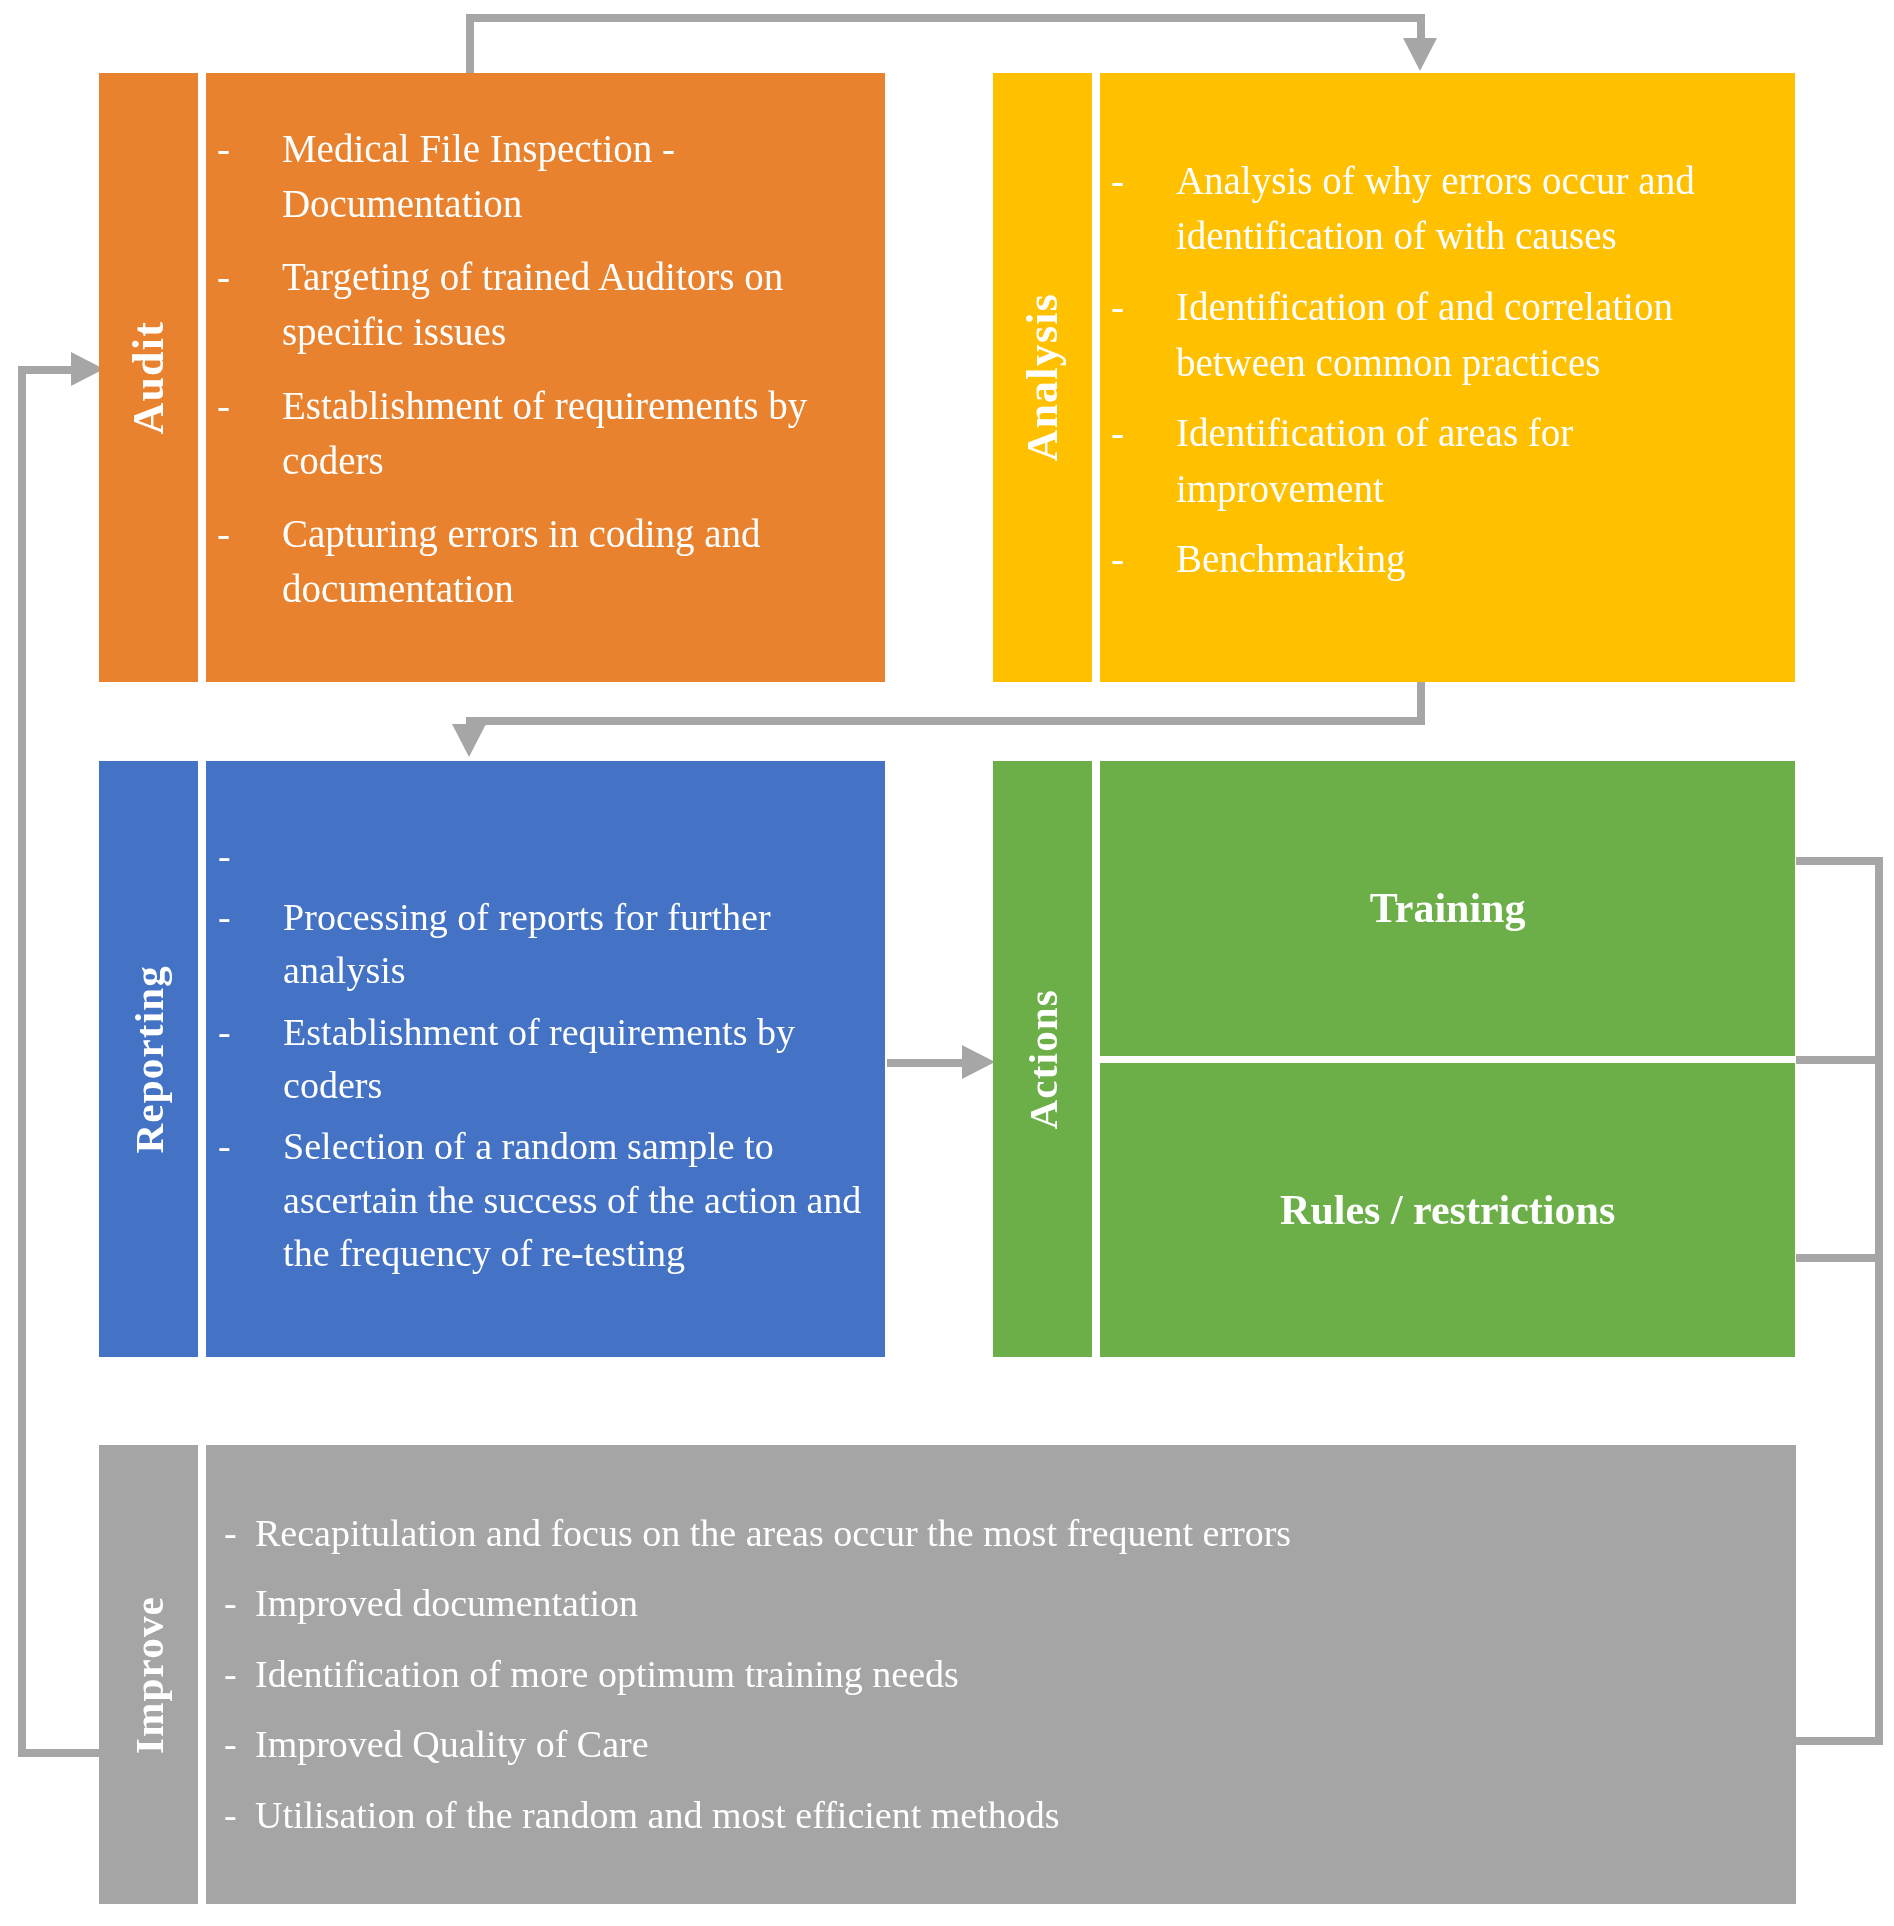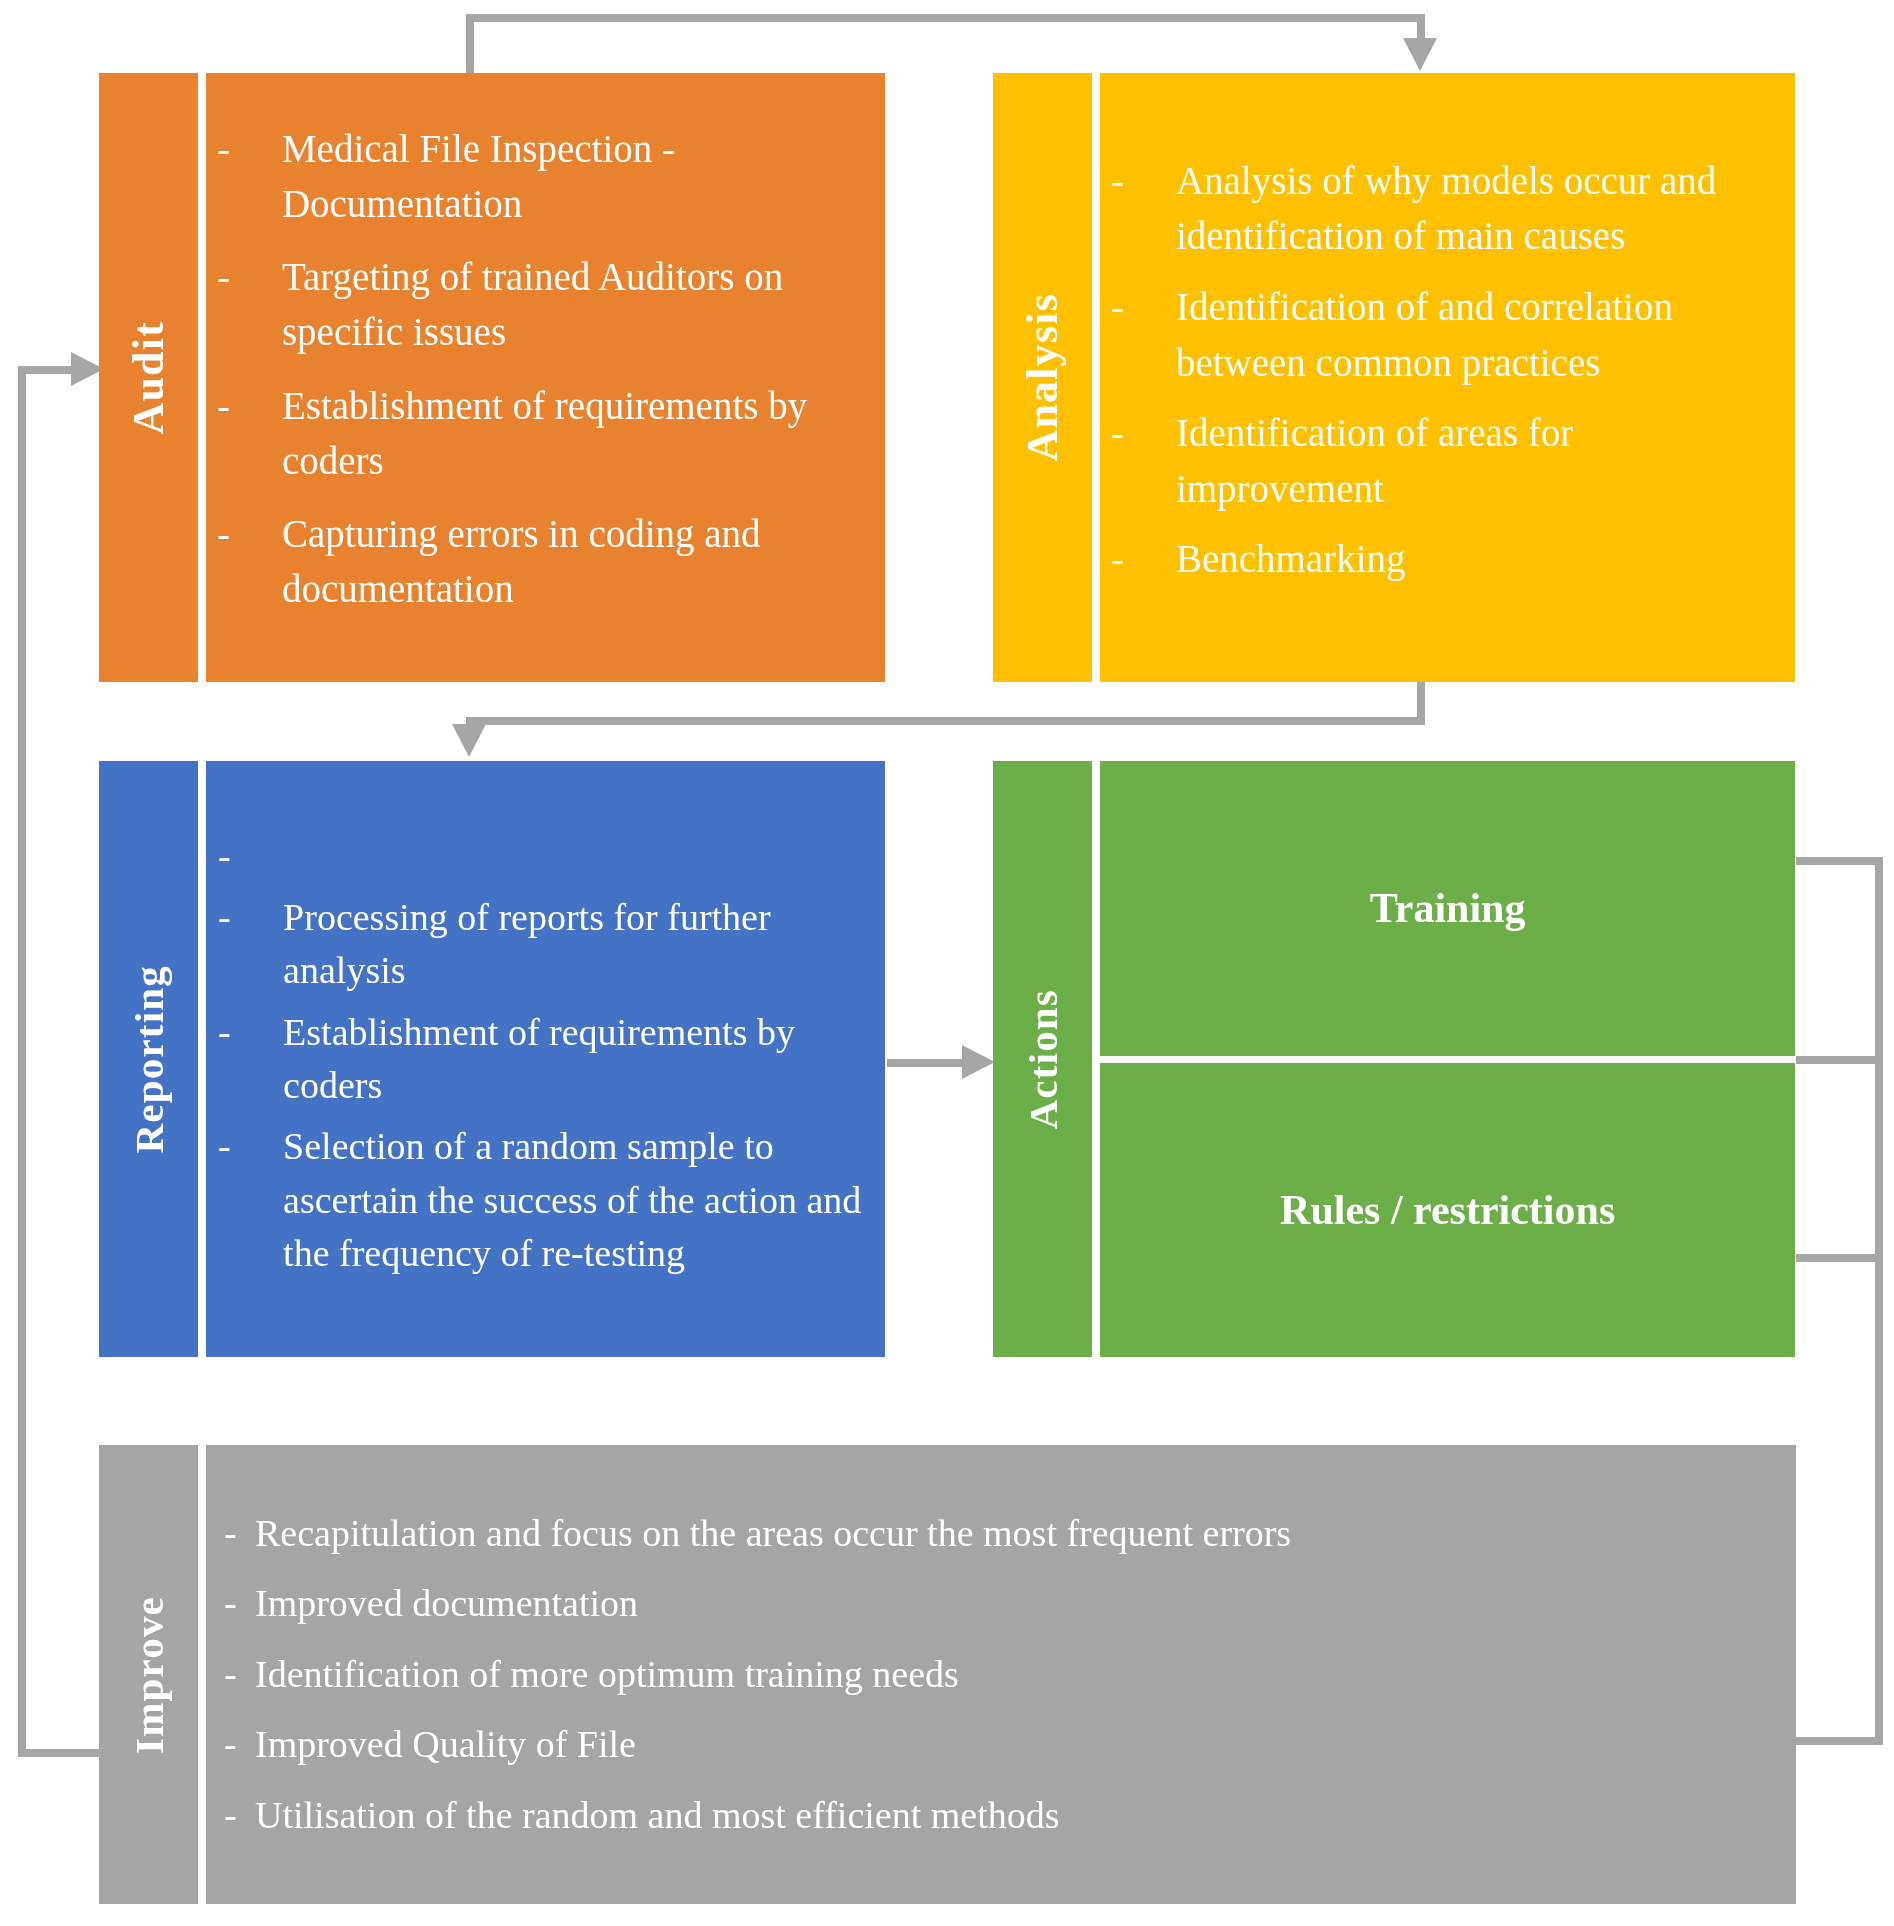--- a/index.html
+++ b/index.html
@@ -161,21 +161,21 @@
   </div>
 
   <div class="phase" id="analysis">
     <div class="tab">
       <span class="tab-label">Analysis</span>
     </div>
     <div class="body">
       <ul class="bullets">
         <li>
           <span class="dash">-</span>
-          <span class="txt">Analysis of why models occur and identification of main causes</span>
+          <span class="txt">Analysis of why errors occur and identification of with causes</span>
         </li>
         <li>
           <span class="dash">-</span>
           <span class="txt">Identification of and correlation between common practices</span>
         </li>
         <li>
           <span class="dash">-</span>
           <span class="txt">Identification of areas for improvement</span>
         </li>
         <li>
@@ -234,21 +234,21 @@
         <li>
           <span class="dash">-</span>
           <span class="txt">Improved documentation</span>
         </li>
         <li>
           <span class="dash">-</span>
           <span class="txt">Identification of more optimum training needs</span>
         </li>
         <li>
           <span class="dash">-</span>
-          <span class="txt">Improved Quality of File</span>
+          <span class="txt">Improved Quality of Care</span>
         </li>
         <li>
           <span class="dash">-</span>
           <span class="txt">Utilisation of the random and most efficient methods</span>
         </li>
       </ul>
     </div>
   </div>
 
 </div>

